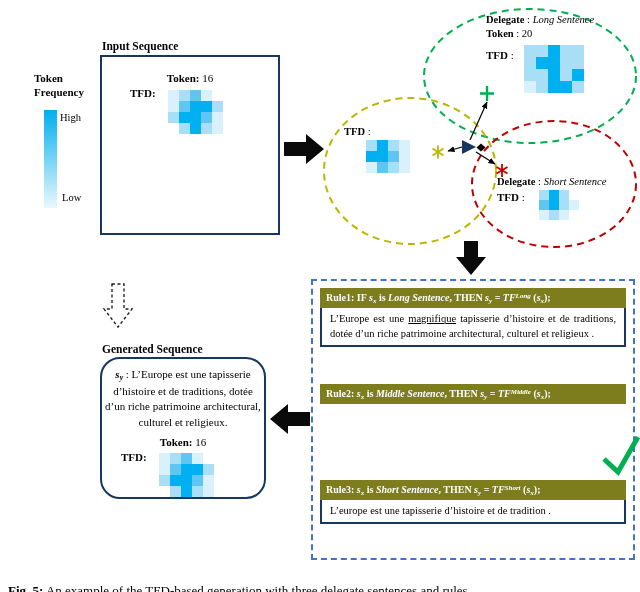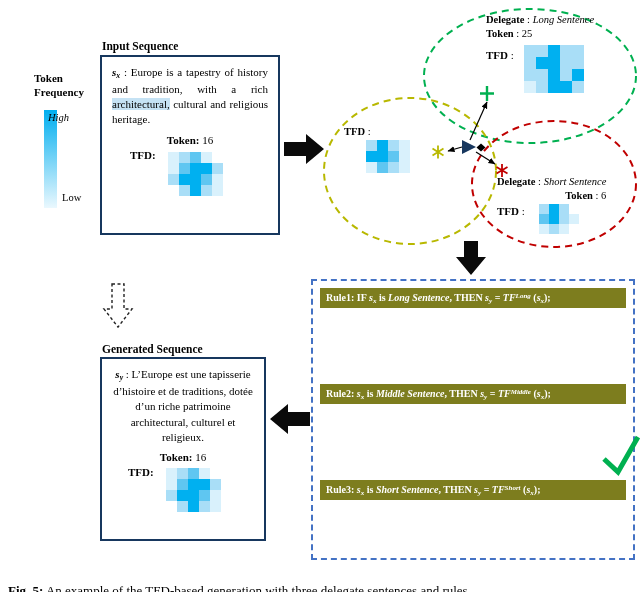--- a/index.html
+++ b/index.html
@@ -82,26 +82,25 @@
     <polygon points="310,412 288,412 288,404 270,419 288,434 288,426 310,426" fill="#0a0a0a"></polygon>
 
     <path d="M112,284 L124,284 L124,309 L132,309 L118,327 L104,309 L112,309 Z" fill="none" stroke="#222" stroke-width="1.4" stroke-dasharray="3 2.5"></path>
   </svg>
 
   <div class="layer legend-title" style="left:34px; top:72px;">
     <div>Token</div>
     <div>Frequency</div>
   </div>
   <div class="layer legend-bar" style="left:44px; top:110px;"></div>
-  <div class="layer legend-lab" style="left:48px; top:112px;font-style:italic;">High</div>
+  <div class="layer legend-lab" style="left:60px; top:112px;">High</div>
   <div class="layer legend-lab" style="left:62px; top:192px;">Low</div>
 
   <div class="layer box-title" style="left:102px; top:40px;">Input Sequence</div>
   <div class="layer box" style="left:100px; top:55px; width:180px; height:180px; padding:8px 10px;">
-    <div class="seq-text"><span class="mb">s</span><span class="msub">x</span><span> : Europe is a tapestry of history and tradition, with a rich </span><span class="hl">architectural,</span><span> cultural and religious heritage.</span></div>
     <div class="token-line"><span class="b">Token:</span><span> 16</span></div>
     <div class="tfd-row">
       <span style="margin-left:18px;"><span class="b">TFD:</span></span>
       <span class="tfd-grid" style="margin-left: 12px; margin-top: 3px; display: inline-grid; grid-template-columns: repeat(5, 11px);">
           <div style="width: 11px; height: 11px; background: rgb(217, 241, 252);"></div>
           <div style="width: 11px; height: 11px; background: rgb(169, 222, 247);"></div>
           <div style="width: 11px; height: 11px; background: rgb(95, 198, 241);"></div>
           <div style="width: 11px; height: 11px; background: rgb(217, 241, 252);"></div>
           <div style="width: 11px; height: 11px; background: rgb(255, 255, 255);"></div>
           <div style="width: 11px; height: 11px; background: rgb(217, 241, 252);"></div>
@@ -118,21 +117,21 @@
           <div style="width: 11px; height: 11px; background: rgb(169, 222, 247);"></div>
           <div style="width: 11px; height: 11px; background: rgb(0, 176, 240);"></div>
           <div style="width: 11px; height: 11px; background: rgb(169, 222, 247);"></div>
           <div style="width: 11px; height: 11px; background: rgb(217, 241, 252);"></div>
         </span>
     </div>
   </div>
 
   <div class="layer cluster-block" style="left:486px; top:13px;">
     <div><span class="b">Delegate</span><span> : </span><span class="i">Long Sentence</span></div>
-    <div><span class="b">Token</span><span> : 25</span></div>
+    <div><span class="b">Token</span><span> : 20</span></div>
     <div class="tfd-row" style="margin-top:4px;">
       <span style="margin-top:3px;"><span class="b">TFD</span><span> :</span></span>
       <span class="tfd-grid" style="margin-left: 10px; display: inline-grid; grid-template-columns: repeat(5, 12px);">
           <div style="width: 12px; height: 12px; background: rgb(169, 222, 247);"></div>
           <div style="width: 12px; height: 12px; background: rgb(169, 222, 247);"></div>
           <div style="width: 12px; height: 12px; background: rgb(0, 176, 240);"></div>
           <div style="width: 12px; height: 12px; background: rgb(169, 222, 247);"></div>
           <div style="width: 12px; height: 12px; background: rgb(169, 222, 247);"></div>
           <div style="width: 12px; height: 12px; background: rgb(169, 222, 247);"></div>
           <div style="width: 12px; height: 12px; background: rgb(0, 176, 240);"></div>
@@ -166,21 +165,20 @@
         <div style="width: 11px; height: 11px; background: rgb(217, 241, 252);"></div>
         <div style="width: 11px; height: 11px; background: rgb(217, 241, 252);"></div>
         <div style="width: 11px; height: 11px; background: rgb(95, 198, 241);"></div>
         <div style="width: 11px; height: 11px; background: rgb(169, 222, 247);"></div>
         <div style="width: 11px; height: 11px; background: rgb(217, 241, 252);"></div>
       </div>
   </div>
 
   <div class="layer cluster-block" style="left:497px; top:175px;text-align:right;">
     <div><span class="b">Delegate</span><span> : </span><span class="i">Short Sentence</span></div>
-    <div><span class="b">Token</span><span> : 6</span></div>
     <div class="tfd-row" style="margin-top:1px;">
       <span><span class="b">TFD</span><span> :</span></span>
       <span class="tfd-grid" style="margin-left: 14px; display: inline-grid; grid-template-columns: repeat(4, 10px);">
           <div style="width: 10px; height: 10px; background: rgb(169, 222, 247);"></div>
           <div style="width: 10px; height: 10px; background: rgb(0, 176, 240);"></div>
           <div style="width: 10px; height: 10px; background: rgb(169, 222, 247);"></div>
           <div style="width: 10px; height: 10px; background: rgb(255, 255, 255);"></div>
           <div style="width: 10px; height: 10px; background: rgb(95, 198, 241);"></div>
           <div style="width: 10px; height: 10px; background: rgb(0, 176, 240);"></div>
           <div style="width: 10px; height: 10px; background: rgb(169, 222, 247);"></div>
@@ -189,31 +187,33 @@
           <div style="width: 10px; height: 10px; background: rgb(169, 222, 247);"></div>
           <div style="width: 10px; height: 10px; background: rgb(217, 241, 252);"></div>
           <div style="width: 10px; height: 10px; background: rgb(255, 255, 255);"></div>
         </span>
     </div>
   </div>
 
   <div class="layer rules-panel" style="left:311px; top:279px;">
     <div class="rule-group" style="top:7px;">
       <div class="rule-header"><span class="b">Rule1: IF </span><span class="mb">s</span><span class="msub">x</span><span class="b"> is </span><span class="bi">Long Sentence</span><span class="b">, THEN </span><span class="mb">s</span><span class="msub">y</span><span class="b"> = </span><span class="bi">TF</span><span class="msup">Long</span><span class="b"> (</span><span class="mb">s</span><span class="msub">x</span><span class="b">);</span></div>
+      <div class="rule-body"><span>L’Europe est une </span><span class="u">magnifique</span><span> tapisserie d’histoire et de traditions, dotée d’un riche patrimoine architectural, culturel et religieux .</span></div>
     </div>
     <div class="rule-group" style="top:103px;">
       <div class="rule-header"><span class="b">Rule2: </span><span class="mb">s</span><span class="msub">x</span><span class="b"> is </span><span class="bi">Middle Sentence</span><span class="b">, THEN </span><span class="mb">s</span><span class="msub">y</span><span class="b"> = </span><span class="bi">TF</span><span class="msup">Middle</span><span class="b"> (</span><span class="mb">s</span><span class="msub">x</span><span class="b">);</span></div>
     </div>
     <div class="rule-group" style="top:199px;">
       <div class="rule-header"><span class="b">Rule3: </span><span class="mb">s</span><span class="msub">x</span><span class="b"> is </span><span class="bi">Short Sentence</span><span class="b">, THEN </span><span class="mb">s</span><span class="msub">y</span><span class="b"> = </span><span class="bi">TF</span><span class="msup">Short</span><span class="b"> (</span><span class="mb">s</span><span class="msub">x</span><span class="b">);</span></div>
+      <div class="rule-body"><span>L’europe est une tapisserie d’histoire et de tradition .</span></div>
     </div>
   </div>
 
   <div class="layer box-title" style="left:102px; top:343px;font-family:Liberation Serif, serif;">Generated Sequence</div>
-  <div class="layer box" style="left:100px; top:357px; width:166px; height:184px; padding:8px 8px;">
+  <div class="layer box" style="left:100px; top:357px; width:166px; height:142px; padding:8px 1px;border-radius:20px;">
     <div class="seq-text-center"><span class="mb">s</span><span class="msub">y</span><span> :  L’Europe est une tapisserie d’histoire et de traditions, dotée d’un riche patrimoine architectural, culturel et religieux.</span></div>
     <div class="token-line" style="margin-top:6px;"><span class="b">Token:</span><span> 16</span></div>
     <div class="tfd-row">
       <span style="margin-left:18px;"><span class="b">TFD:</span></span>
       <span class="tfd-grid" style="margin-left: 12px; margin-top: 2px; display: inline-grid; grid-template-columns: repeat(5, 11px);">
           <div style="width: 11px; height: 11px; background: rgb(217, 241, 252);"></div>
           <div style="width: 11px; height: 11px; background: rgb(169, 222, 247);"></div>
           <div style="width: 11px; height: 11px; background: rgb(95, 198, 241);"></div>
           <div style="width: 11px; height: 11px; background: rgb(217, 241, 252);"></div>
           <div style="width: 11px; height: 11px; background: rgb(255, 255, 255);"></div>

